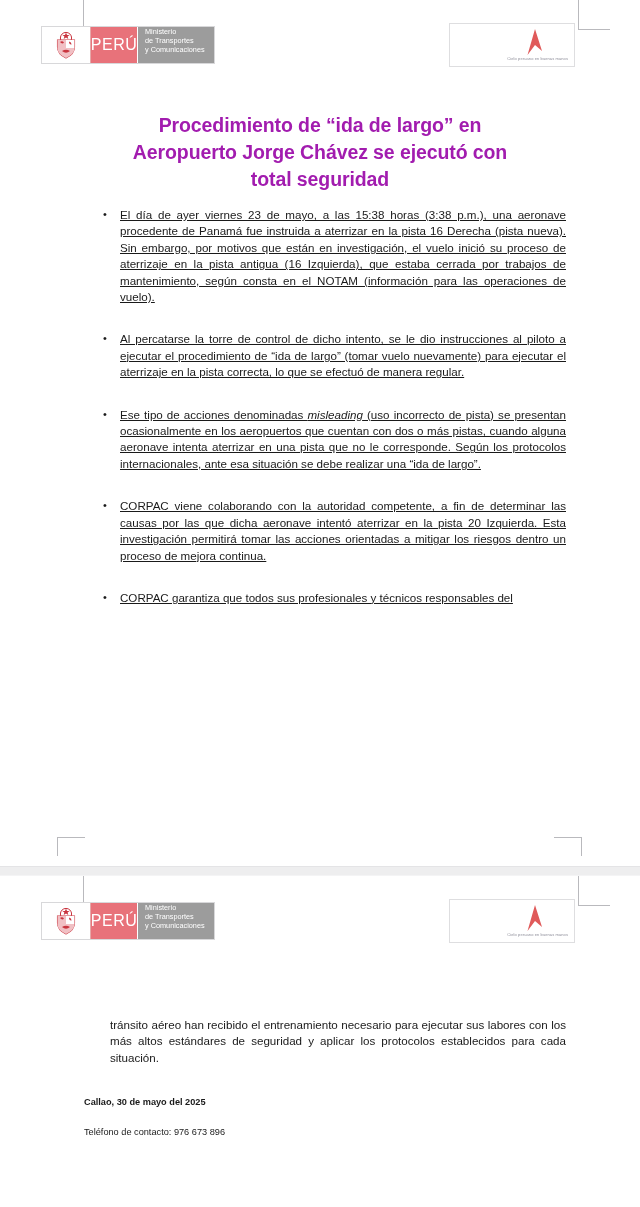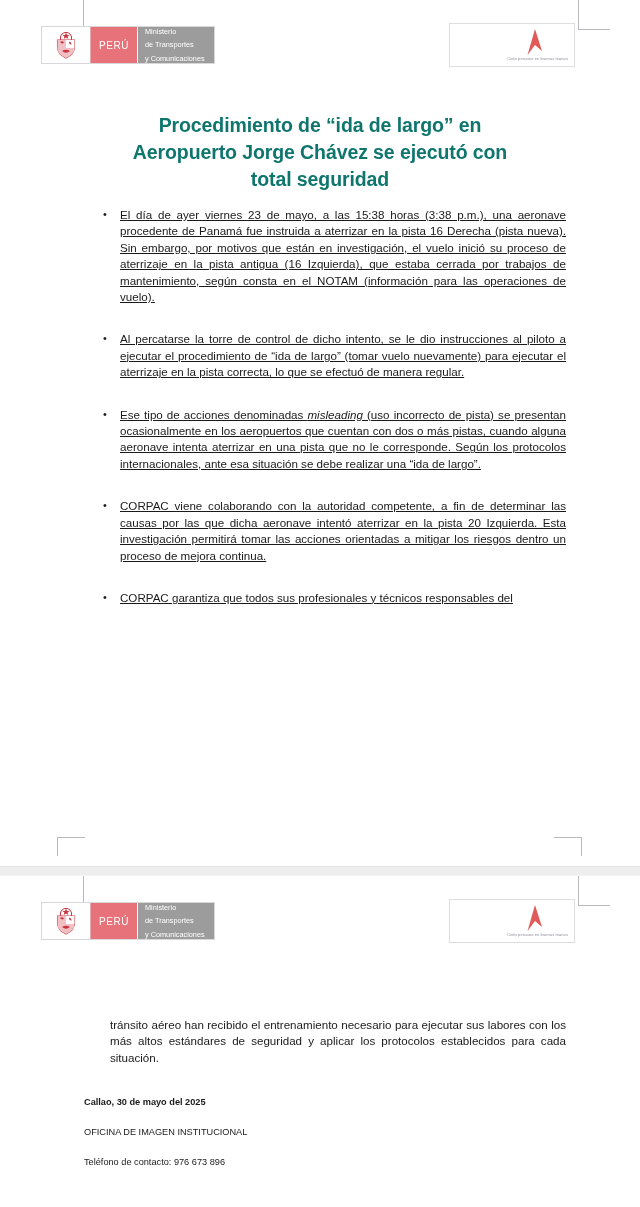--- a/index.html
+++ b/index.html
@@ -73,32 +73,32 @@
     border-right: 1px solid #e6a9a9;
   }
   .shield-svg { display: block; }
   .logo-peru .peru-panel {
     width: 46px;
     background: #e8727a;
     color: #ffffff;
     display: flex;
     align-items: center;
     justify-content: center;
-    font-size: 10px;
+    font-size: 16px;
     letter-spacing: 0.5px;
     font-weight: 400;
     border-right: 1px solid #ffffff;
   }
   .logo-peru .min-panel {
     flex: 1;
     background: #9c9c9c;
     color: #ffffff;
     display: flex;
     flex-direction: column;
-    justify-content: space-between;
+    justify-content: flex-start;
     padding-left: 7px;
     font-size: 7.3px;
     line-height: 9.2px;
   }
 
   .logo-corpac {
     position: absolute;
     left: 449px;
     top: 23px;
     width: 126px;
@@ -148,21 +148,21 @@
     transform: scaleY(0.9);
   }
 
   
   .doc-title {
     margin: 34px 74px 0 74px;
     text-align: center;
     font-size: 19.5px;
     line-height: 27px;
     font-weight: bold;
-    color: #0f766e;
+    color: #a21caf;
     letter-spacing: -0.1px;
   }
 
   .content {
     margin: 0 74px 0 84px;
     padding-top: 0;
   }
   .intro {
     margin-top: 49px;
     font-size: 11.6px;
@@ -342,17 +342,16 @@
       </svg>
       <div class="corpac-tag">Cielo peruano en buenas manos</div>
     </div>
 
   </div>
 
   <p class="cont-para">tránsito aéreo han recibido el entrenamiento necesario para ejecutar sus labores con los más altos estándares de seguridad y aplicar los protocolos establecidos para cada situación.</p>
 
   <div class="footer-block">
     <div class="footer-line bold">Callao, 30 de mayo del 2025</div>
-    <div class="footer-line">OFICINA DE IMAGEN INSTITUCIONAL</div>
     <div class="footer-line">Teléfono de contacto: 976 673 896</div>
   </div>
 
 </div>
 
 </body></html>

